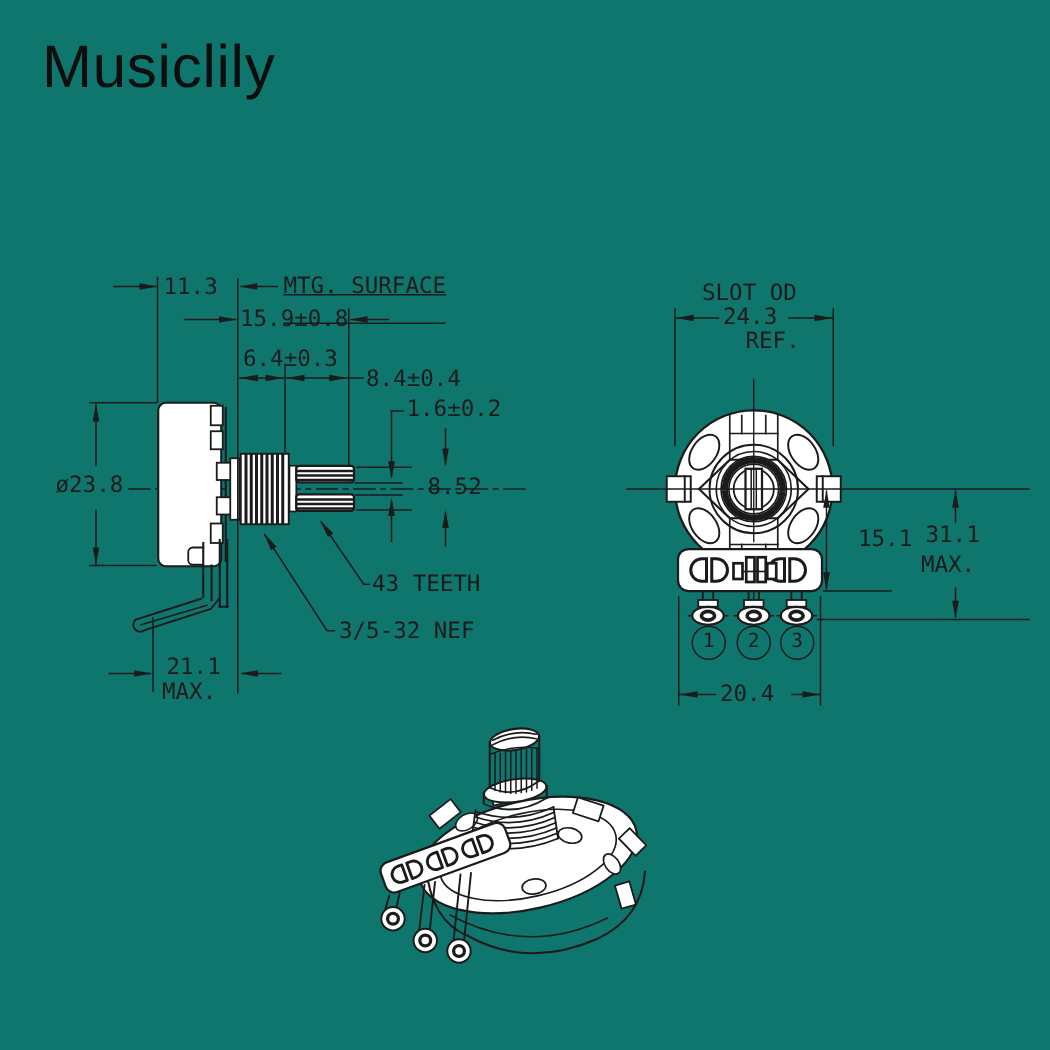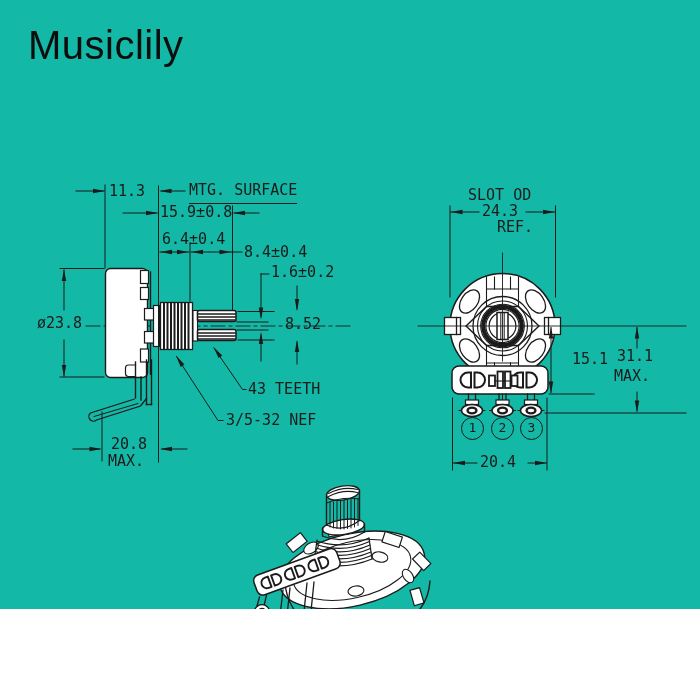--- a/index.html
+++ b/index.html
@@ -1,23 +1,23 @@
 <!DOCTYPE html>
 <html><head>
 <meta charset="utf-8">
 <style>
   html,body{margin:0;padding:0;background:#ffffff;}
-  .canvas{position:relative;width:700px;height:609px;background:#14b8a6;overflow:hidden;
+  .canvas{position:relative;width:700px;height:700px;background:#0f766e;overflow:hidden;
           font-family:"DejaVu Sans Mono", monospace;color:#1b1b1b;}
   .art{position:absolute;left:0;top:0;}
   .lbl{position:absolute;font:15px/1.15 "DejaVu Sans Mono", monospace;color:#1b1b1b;white-space:nowrap;}
   .brand{font-family:"Liberation Sans", sans-serif;font-size:40px;font-weight:400;color:#0d0d0d;letter-spacing:0.5px;}
   .unit{font-family:"Liberation Sans", sans-serif;font-size:38px;font-weight:400;color:#0d0d0d;}
   .note{font-size:16px;letter-spacing:2.5px;word-spacing:7px;}
-  .uline{border-bottom:1.5px solid #1b1b1b;padding-bottom:4px;}
+  .uline{border-bottom:1.5px solid #1b1b1b;padding-bottom:16px;text-decoration:underline;}
   .badge{position:absolute;width:23px;height:23px;border:1.7px solid #1b1b1b;border-radius:50%;
          box-sizing:border-box;text-align:center;font:13px/19px "DejaVu Sans Mono", monospace;color:#1b1b1b;}
 </style>
 </head>
 <body>
 
 <div class="canvas">
 
 <svg class="art" width="700" height="700" viewBox="0 0 700 700">
 
@@ -318,28 +318,28 @@
           <circle cx="306" cy="634" r="3.6" stroke-width="2.2"></circle>
     </g>
   </g>
 </svg>
 
 <div class="lbl brand" style="left:28px;top:22px">Musiclily</div>
 
 <div class="lbl" style="left:109px;top:183px">11.3</div>
 <div class="lbl uline" style="left:189px;top:182px">MTG. SURFACE</div>
 <div class="lbl" style="left:160px;top:204px">15.9±0.8</div>
-<div class="lbl" style="left:162px;top:231px">6.4±0.4</div>
+<div class="lbl" style="left:162px;top:231px">6.4±0.3</div>
 <div class="lbl" style="left:244px;top:244px">8.4±0.4</div>
 <div class="lbl" style="left:271px;top:264px">1.6±0.2</div>
 <div class="lbl" style="left:285px;top:316px">8.52</div>
 <div class="lbl" style="left:37px;top:315px">ø23.8</div>
 <div class="lbl" style="left:248px;top:381px">43 TEETH</div>
 <div class="lbl" style="left:226px;top:412px">3/5-32 NEF</div>
-<div class="lbl" style="left:111px;top:436px">20.8</div>
+<div class="lbl" style="left:111px;top:436px">21.1</div>
 <div class="lbl" style="left:108px;top:453px">MAX.</div>
 
 <div class="lbl" style="left:468px;top:187px">SLOT OD</div>
 <div class="lbl" style="left:482px;top:203px">24.3</div>
 <div class="lbl" style="left:497px;top:219px">REF.</div>
 <div class="lbl" style="left:572px;top:351px">15.1</div>
 <div class="lbl" style="left:617px;top:348px">31.1</div>
 <div class="lbl" style="left:614px;top:368px">MAX.</div>
 <div class="lbl" style="left:480px;top:454px">20.4</div>
 

